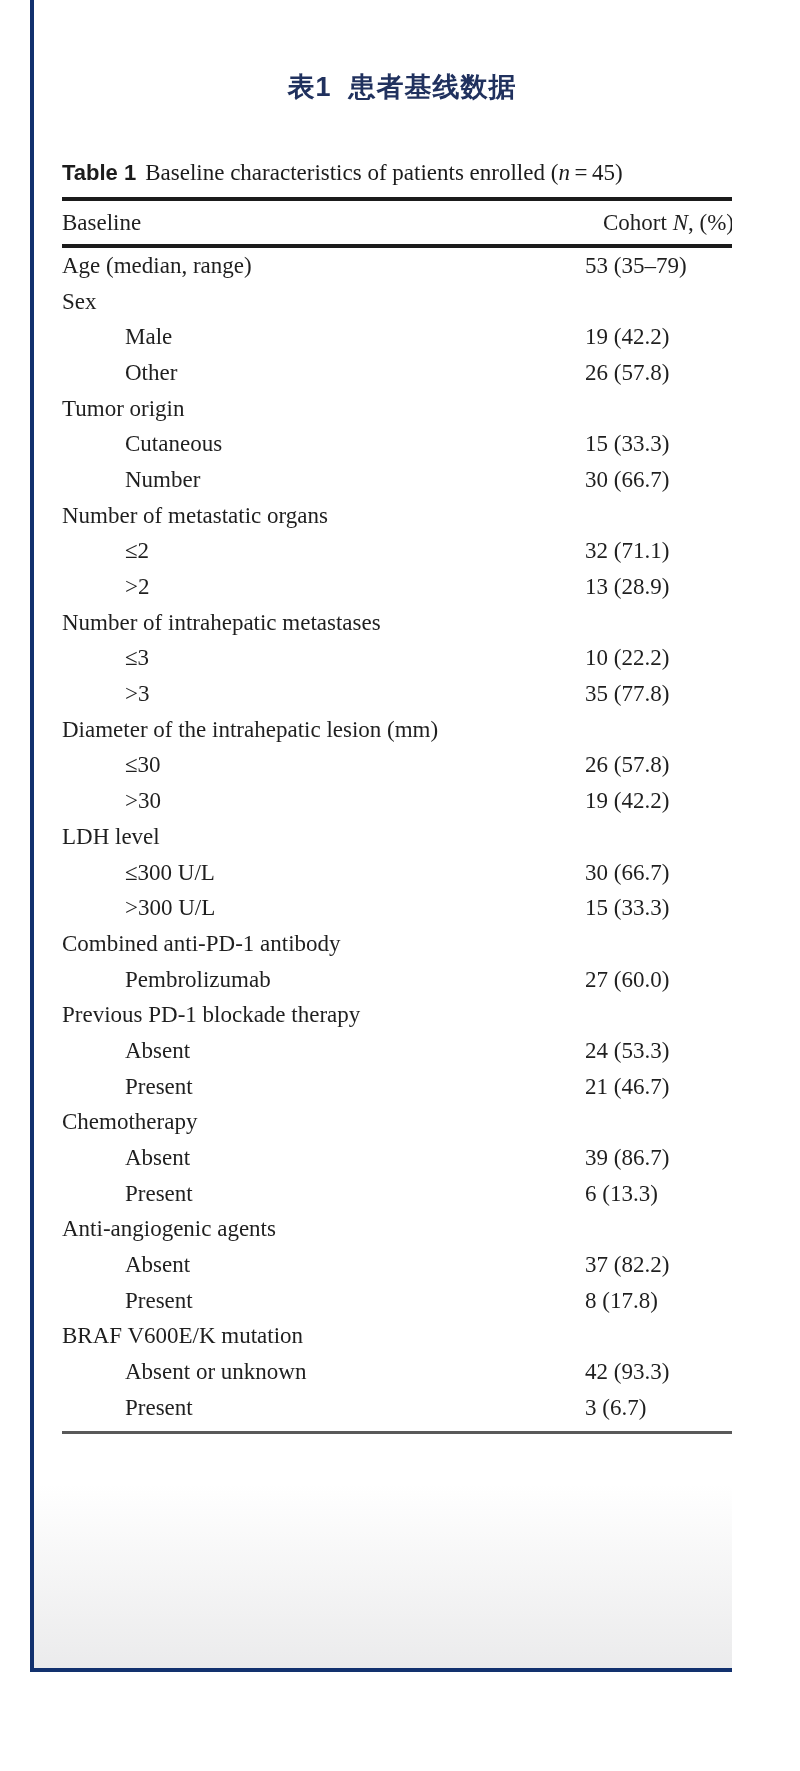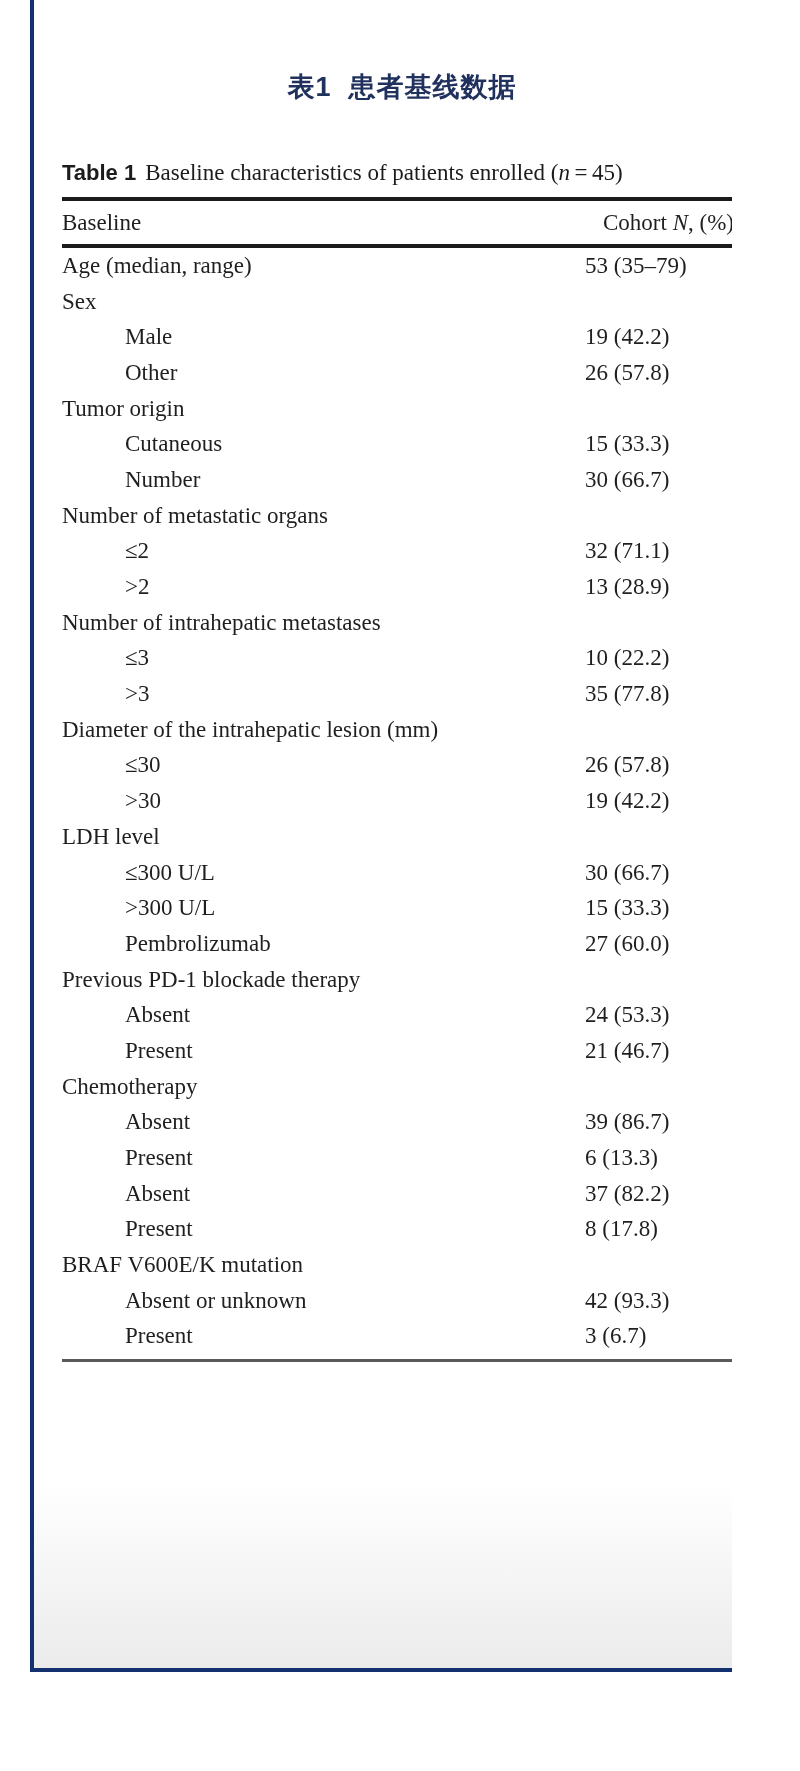--- a/index.html
+++ b/index.html
@@ -201,20 +201,24 @@
             <span class="value"></span>
           </div>
           <div class="trow indent">
             <span class="label">≤300 U/L</span>
             <span class="value">30 (66.7)</span>
           </div>
           <div class="trow indent">
             <span class="label">&gt;300 U/L</span>
             <span class="value">15 (33.3)</span>
           </div>
+          <div class="trow">
+            <span class="label">Combined anti-PD-1 antibody</span>
+            <span class="value"></span>
+          </div>
           <div class="trow indent">
             <span class="label">Pembrolizumab</span>
             <span class="value">27 (60.0)</span>
           </div>
           <div class="trow">
             <span class="label">Previous PD-1 blockade therapy</span>
             <span class="value"></span>
           </div>
           <div class="trow indent">
             <span class="label">Absent</span>
@@ -229,20 +233,24 @@
             <span class="value"></span>
           </div>
           <div class="trow indent">
             <span class="label">Absent</span>
             <span class="value">39 (86.7)</span>
           </div>
           <div class="trow indent">
             <span class="label">Present</span>
             <span class="value">6 (13.3)</span>
           </div>
+          <div class="trow">
+            <span class="label">Anti-angiogenic agents</span>
+            <span class="value"></span>
+          </div>
           <div class="trow indent">
             <span class="label">Absent</span>
             <span class="value">37 (82.2)</span>
           </div>
           <div class="trow indent">
             <span class="label">Present</span>
             <span class="value">8 (17.8)</span>
           </div>
           <div class="trow">
             <span class="label">BRAF V600E/K mutation</span>

